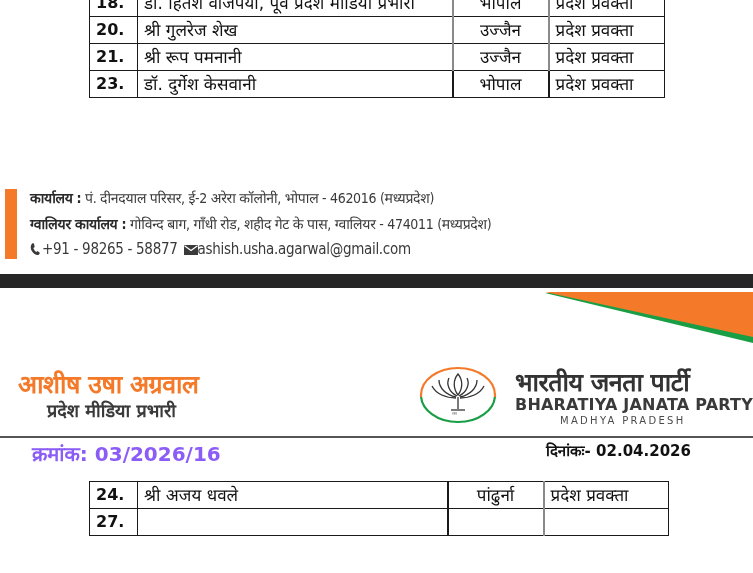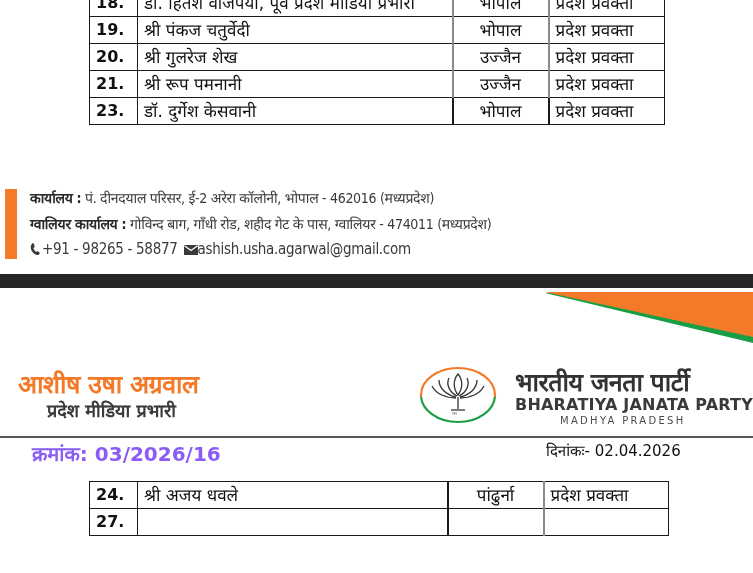--- a/index.html
+++ b/index.html
@@ -64,43 +64,37 @@
   }
   .bjp-state {
     left: 560px; top: 415px; font-size: 10px; font-weight: normal; color: #4a4a4a; white-space: nowrap;
     letter-spacing: 2.3px;
   }
   .rule { left: 0; top: 436px; width: 753px; height: 1.5px; background: #555; }
   .ref {
     left: 32px; top: 440px; font-size: 20px; font-weight: bold; color: #8b5cf6; white-space: nowrap;
   }
   .date {
-    left: 546px; top: 440px; font-size: 15px; font-weight: normal; color: #111; white-space: nowrap;
+    left: 546px; top: 440px; font-size: 15px; font-weight: bold; color: #111; white-space: nowrap;
   }
 </style>
 </head>
 <body>
 
 <table class="list" id="t1">
   <colgroup>
       <col style="width:48px">
       <col style="width:315px">
       <col style="width:96px">
       <col style="width:116px">
     </colgroup>
   <tbody>
     <tr>
       <td class="num">18.</td>
       <td class="name">डॉ. हितेश वाजपेयी, पूर्व प्रदेश मीडिया प्रभारी</td>
-      <td class="place">भोपाल</td>
-      <td class="role">प्रदेश प्रवक्ता</td>
-    </tr>
-    <tr>
-      <td class="num">19.</td>
-      <td class="name">श्री पंकज चतुर्वेदी</td>
       <td class="place">भोपाल</td>
       <td class="role">प्रदेश प्रवक्ता</td>
     </tr>
     <tr>
       <td class="num">20.</td>
       <td class="name">श्री गुलरेज शेख</td>
       <td class="place">उज्जैन</td>
       <td class="role">प्रदेश प्रवक्ता</td>
     </tr>
     <tr>

